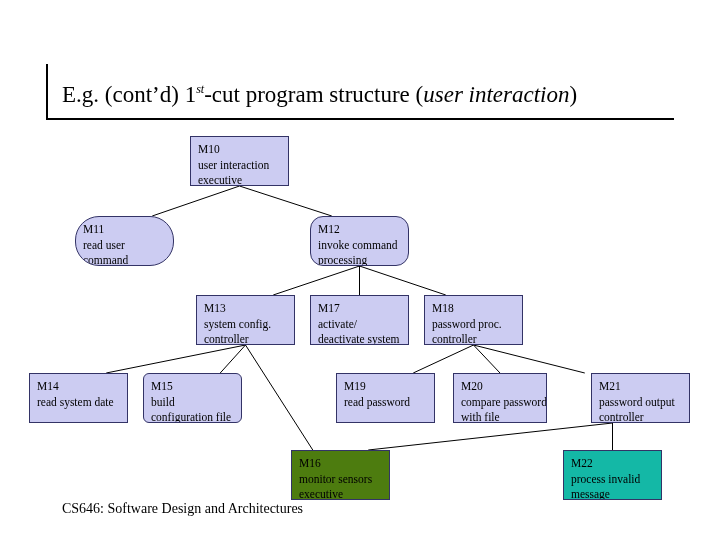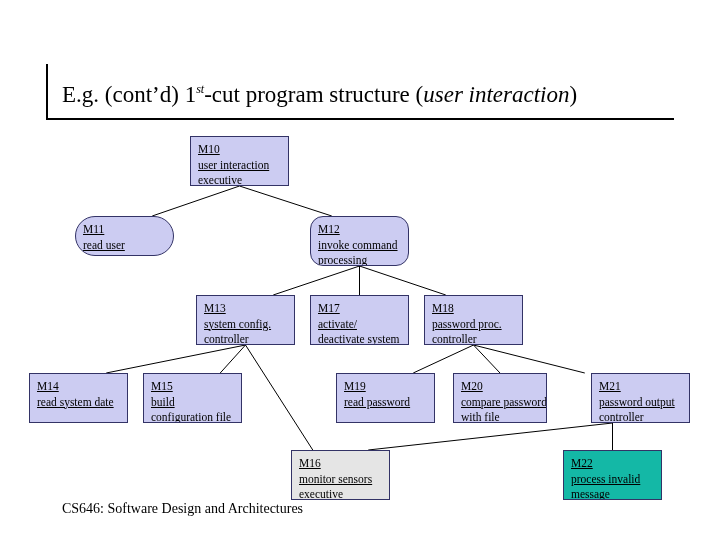--- a/index.html
+++ b/index.html
@@ -28,21 +28,21 @@
     position:absolute;
     background:#ccccf2;
     border:1px solid #333366;
     box-sizing:border-box;
     padding:5px 6px 0 7px;
     font-size:11.5px;
     line-height:15.5px;
     color:#000;
     overflow:hidden;
   }
-  .node .ln{display:block;white-space:nowrap;text-decoration:underline;}
+  .node .ln{display:block;white-space:nowrap;}
 
   
   .footer{
     position:absolute;left:62px;top:500px;
     font-size:14px;line-height:18px;color:#000;white-space:nowrap;
   }
 </style>
 </head>
 <body>
 
@@ -70,21 +70,21 @@
       <line x1="612.5" y1="423" x2="612.5" y2="450" stroke="#000000" stroke-width="1"></line>
       <line x1="612.5" y1="423" x2="368.22" y2="450" stroke="#000000" stroke-width="1"></line>
     </svg>
 
   <div id="nodes">
       <div class="node" style="left: 190px; top: 136px; width: 99px; height: 50px; background: rgb(204, 204, 242); border-color: rgb(51, 51, 102);">
         <span class="ln">M10</span>
         <span class="ln">user interaction</span>
         <span class="ln">executive</span>
       </div>
-      <div class="node" style="left: 75px; top: 216px; width: 99px; height: 40px; background: rgb(204, 204, 242); border-color: rgb(51, 51, 102); border-radius: 24px;">
+      <div class="node" style="left: 75px; top: 216px; width: 99px; height: 50px; background: rgb(204, 204, 242); border-color: rgb(51, 51, 102); border-radius: 24px;">
         <span class="ln">M11</span>
         <span class="ln">read user</span>
         <span class="ln">command</span>
       </div>
       <div class="node" style="left: 310px; top: 216px; width: 99px; height: 50px; background: rgb(204, 204, 242); border-color: rgb(51, 51, 102); border-radius: 13px;">
         <span class="ln">M12</span>
         <span class="ln">invoke command</span>
         <span class="ln">processing</span>
       </div>
       <div class="node" style="left: 196px; top: 295px; width: 99px; height: 50px; background: rgb(204, 204, 242); border-color: rgb(51, 51, 102);">
@@ -99,40 +99,40 @@
       </div>
       <div class="node" style="left: 424px; top: 295px; width: 99px; height: 50px; background: rgb(204, 204, 242); border-color: rgb(51, 51, 102);">
         <span class="ln">M18</span>
         <span class="ln">password proc.</span>
         <span class="ln">controller</span>
       </div>
       <div class="node" style="left: 29px; top: 373px; width: 99px; height: 50px; background: rgb(204, 204, 242); border-color: rgb(51, 51, 102);">
         <span class="ln">M14</span>
         <span class="ln">read system date</span>
       </div>
-      <div class="node" style="left: 143px; top: 373px; width: 99px; height: 50px; background: rgb(204, 204, 242); border-color: rgb(51, 51, 102);">
+      <div class="node" style="left: 143px; top: 373px; width: 99px; height: 50px; background: rgb(204, 204, 242); border-color: rgb(51, 51, 102); border-radius: 6px;">
         <span class="ln">M15</span>
         <span class="ln">build</span>
         <span class="ln">configuration file</span>
       </div>
       <div class="node" style="left: 336px; top: 373px; width: 99px; height: 50px; background: rgb(204, 204, 242); border-color: rgb(51, 51, 102);">
         <span class="ln">M19</span>
         <span class="ln">read password</span>
       </div>
       <div class="node" style="left: 453px; top: 373px; width: 94px; height: 50px; background: rgb(204, 204, 242); border-color: rgb(51, 51, 102);">
         <span class="ln">M20</span>
         <span class="ln">compare password</span>
         <span class="ln">with file</span>
       </div>
       <div class="node" style="left: 563px; top: 373px; width: 99px; height: 50px; background: rgb(204, 204, 242); border-color: rgb(51, 51, 102); margin-left: 28px;">
         <span class="ln">M21</span>
         <span class="ln">password output</span>
         <span class="ln">controller</span>
       </div>
-      <div class="node" style="left: 291px; top: 450px; width: 99px; height: 50px; background: #e5e5e5; border-color: rgb(51, 51, 102);">
+      <div class="node" style="left: 291px; top: 450px; width: 99px; height: 50px; background: #4d7c0f; border-color: rgb(51, 51, 102);">
         <span class="ln">M16</span>
         <span class="ln">monitor sensors</span>
         <span class="ln">executive</span>
       </div>
       <div class="node" style="left: 563px; top: 450px; width: 99px; height: 50px; background: #14b8a6; border-color: rgb(51, 51, 102);">
         <span class="ln">M22</span>
         <span class="ln">process invalid</span>
         <span class="ln">message</span>
       </div>
     </div>

